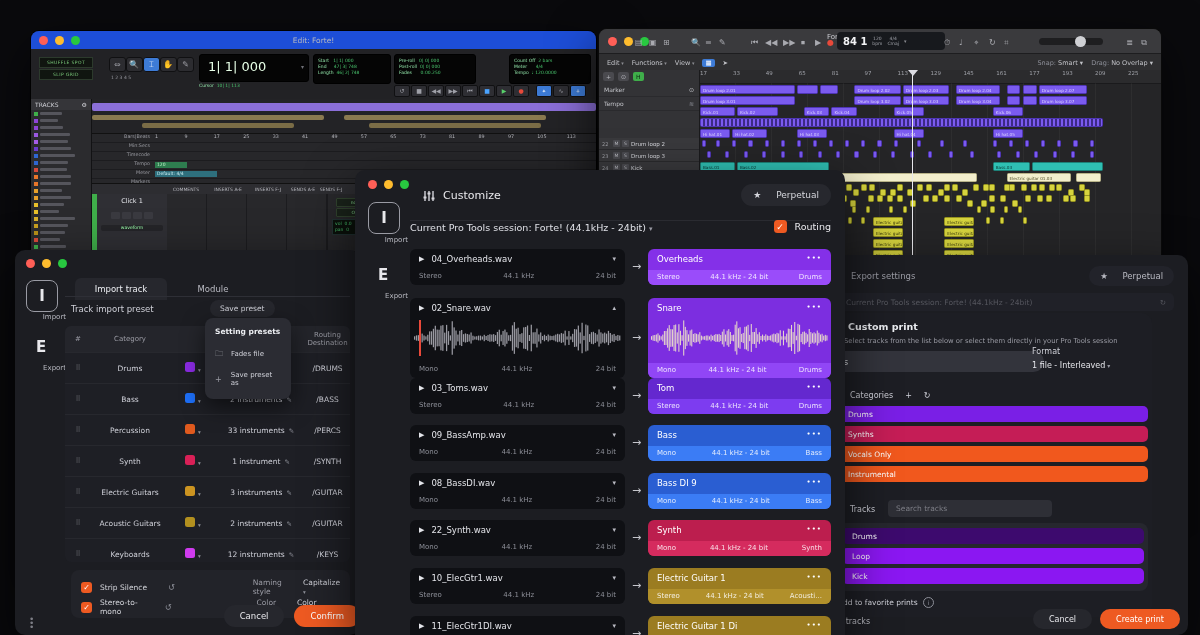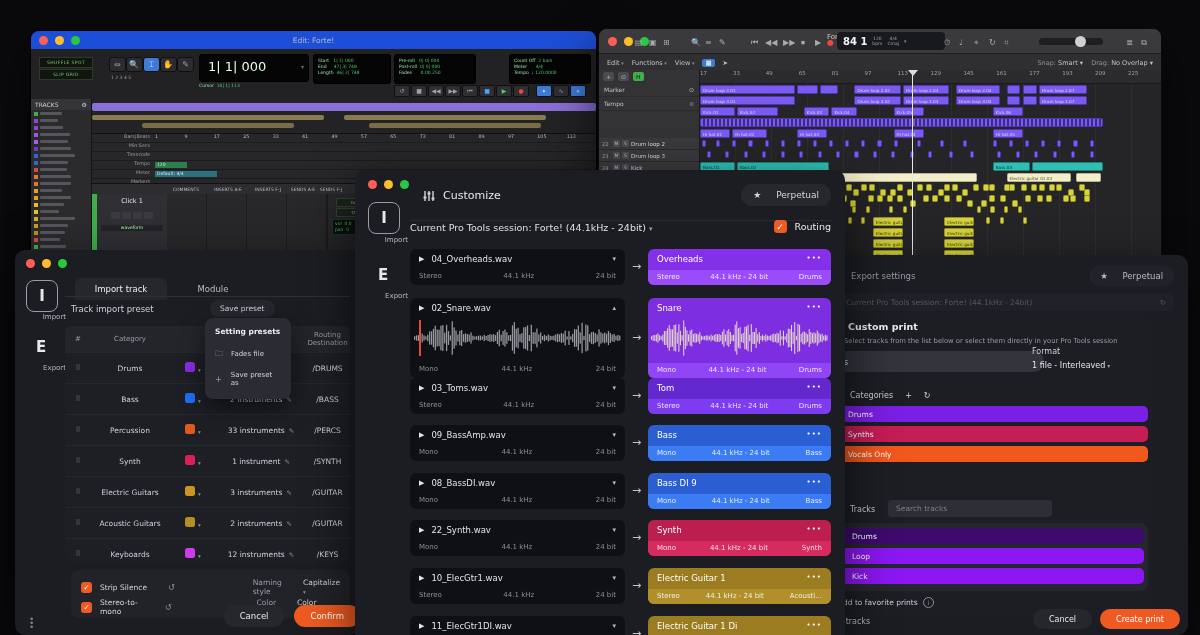--- a/index.html
+++ b/index.html
@@ -1024,20 +1024,21 @@
       <div id="exp-format-v">1 file - Interleaved</div>
       <div id="exp-cats-l">
         <span>Categories</span>
         <span>+</span>
         <span>↻</span>
       </div>
       <div id="exp-cats">
           <div class="exbar" style="background: rgb(122, 31, 230);">Drums</div>
           <div class="exbar" style="background: rgb(197, 29, 86);">Synths</div>
           <div class="exbar" style="background: rgb(241, 88, 29);">Vocals Only</div>
+          <div class="exbar" style="background: rgb(241, 88, 29);">Instrumental</div>
         </div>
       <div id="exp-tracks-l">Tracks</div>
       <div id="exp-search">
           <span>Search tracks</span>
         </div>
       <div id="exp-tracklist">
           <div class="exbar" style="background: rgb(61, 10, 110);">Drums</div>
           <div class="exbar" style="background: rgb(139, 23, 242);">Loop</div>
           <div class="exbar" style="background: rgb(139, 23, 242);">Kick</div>
         </div>

